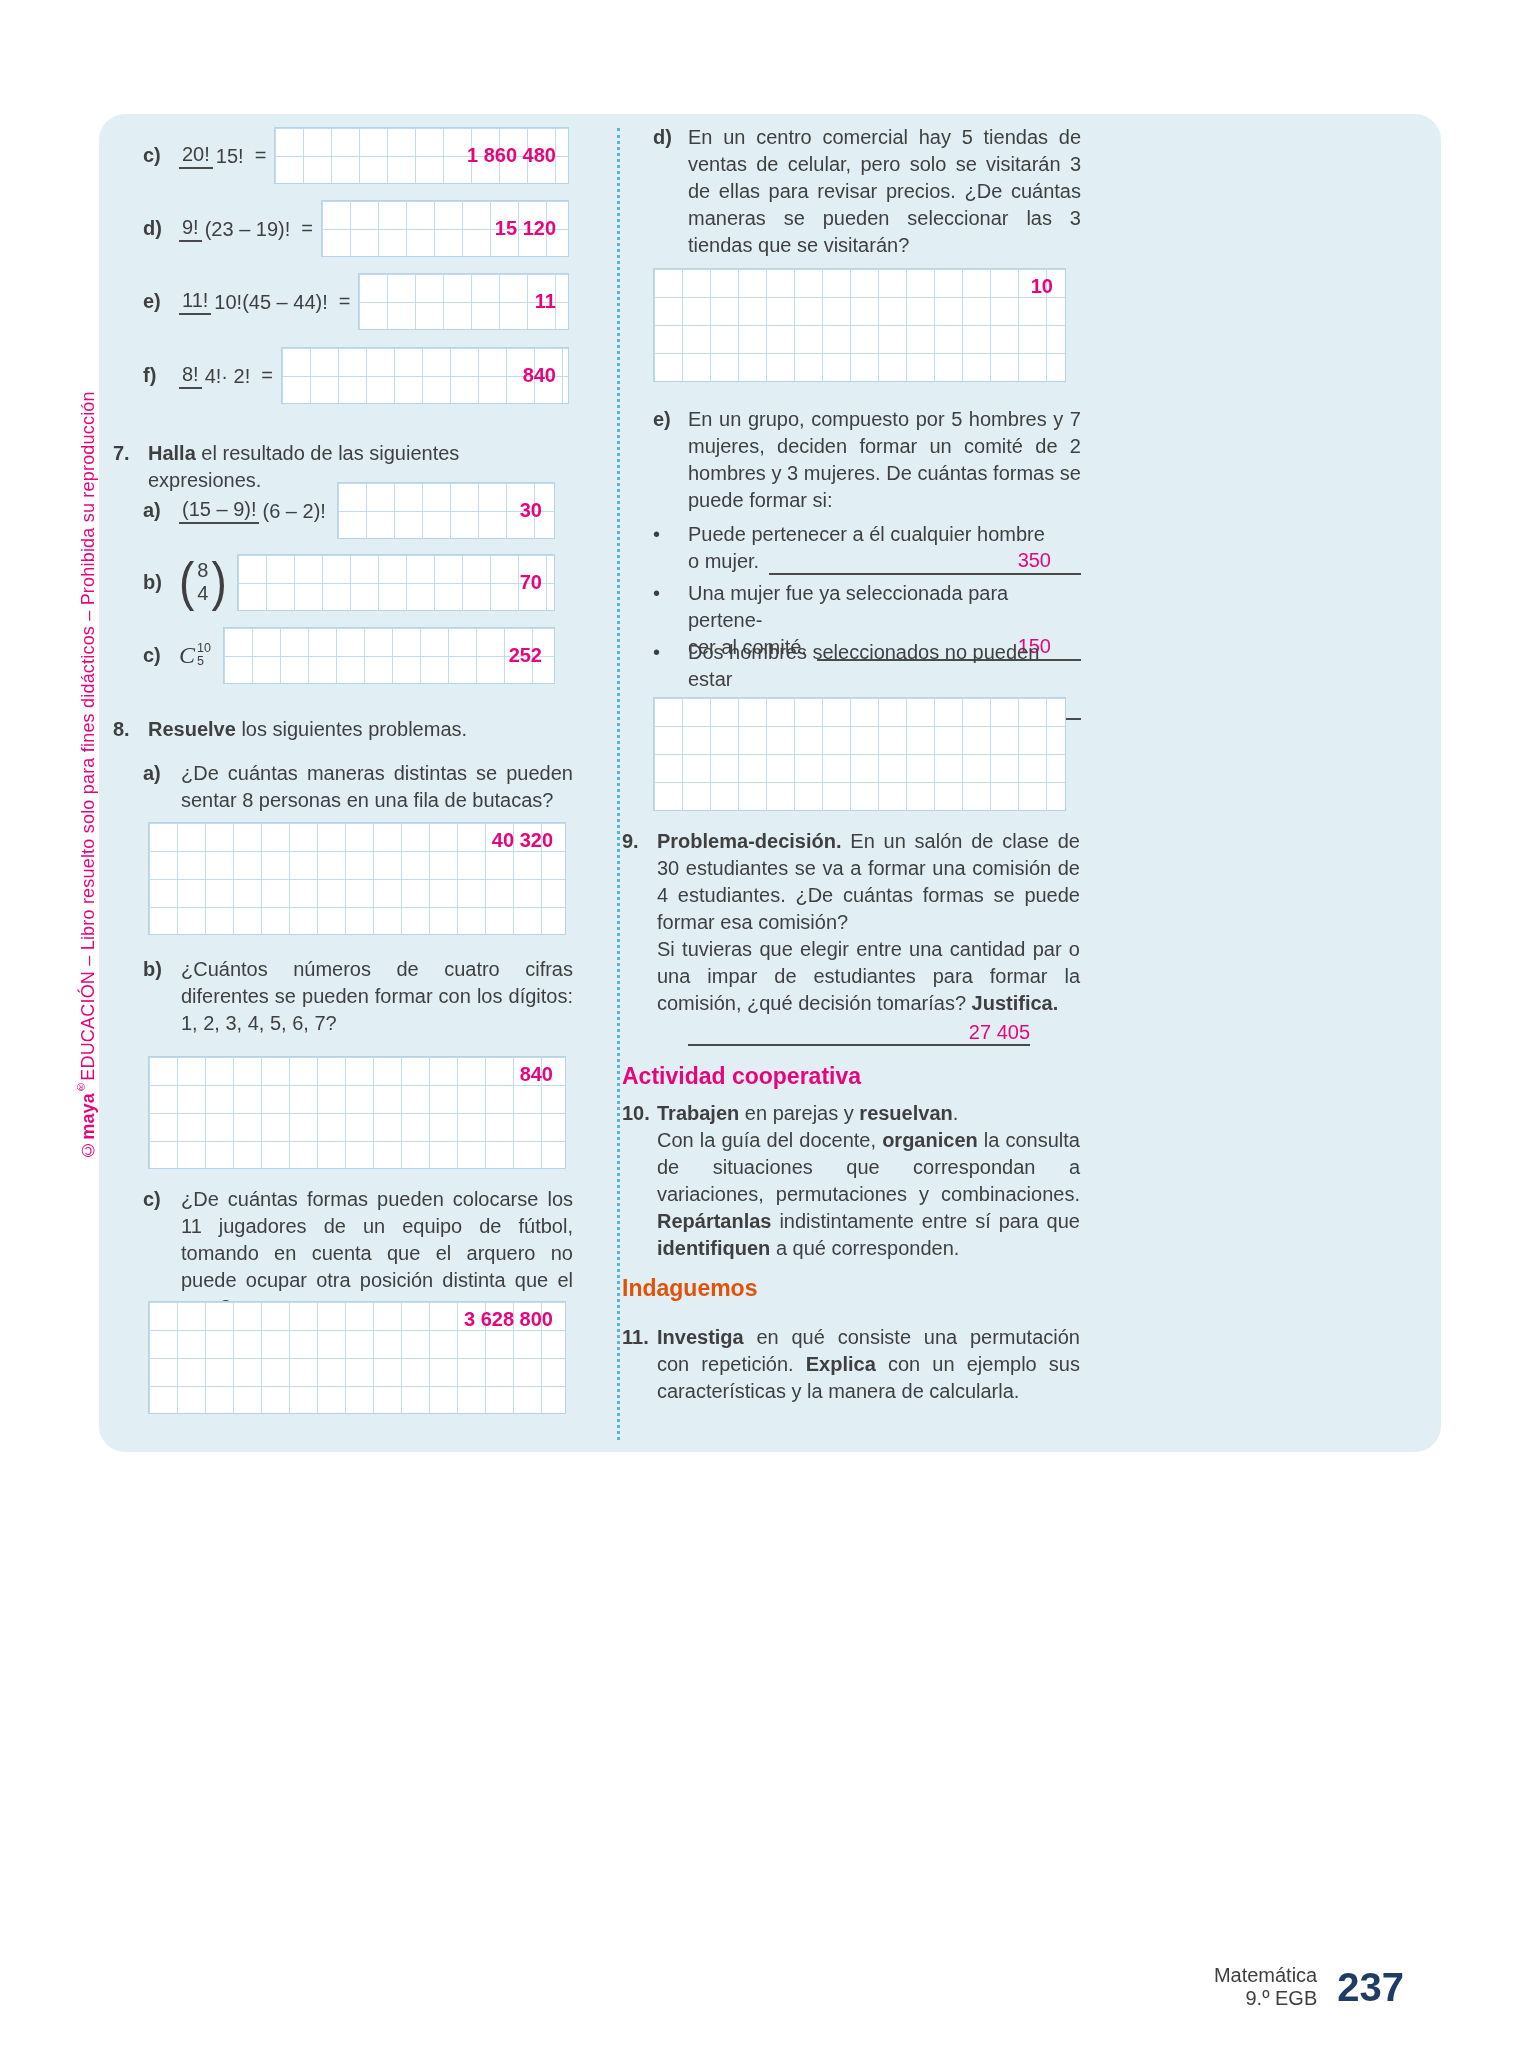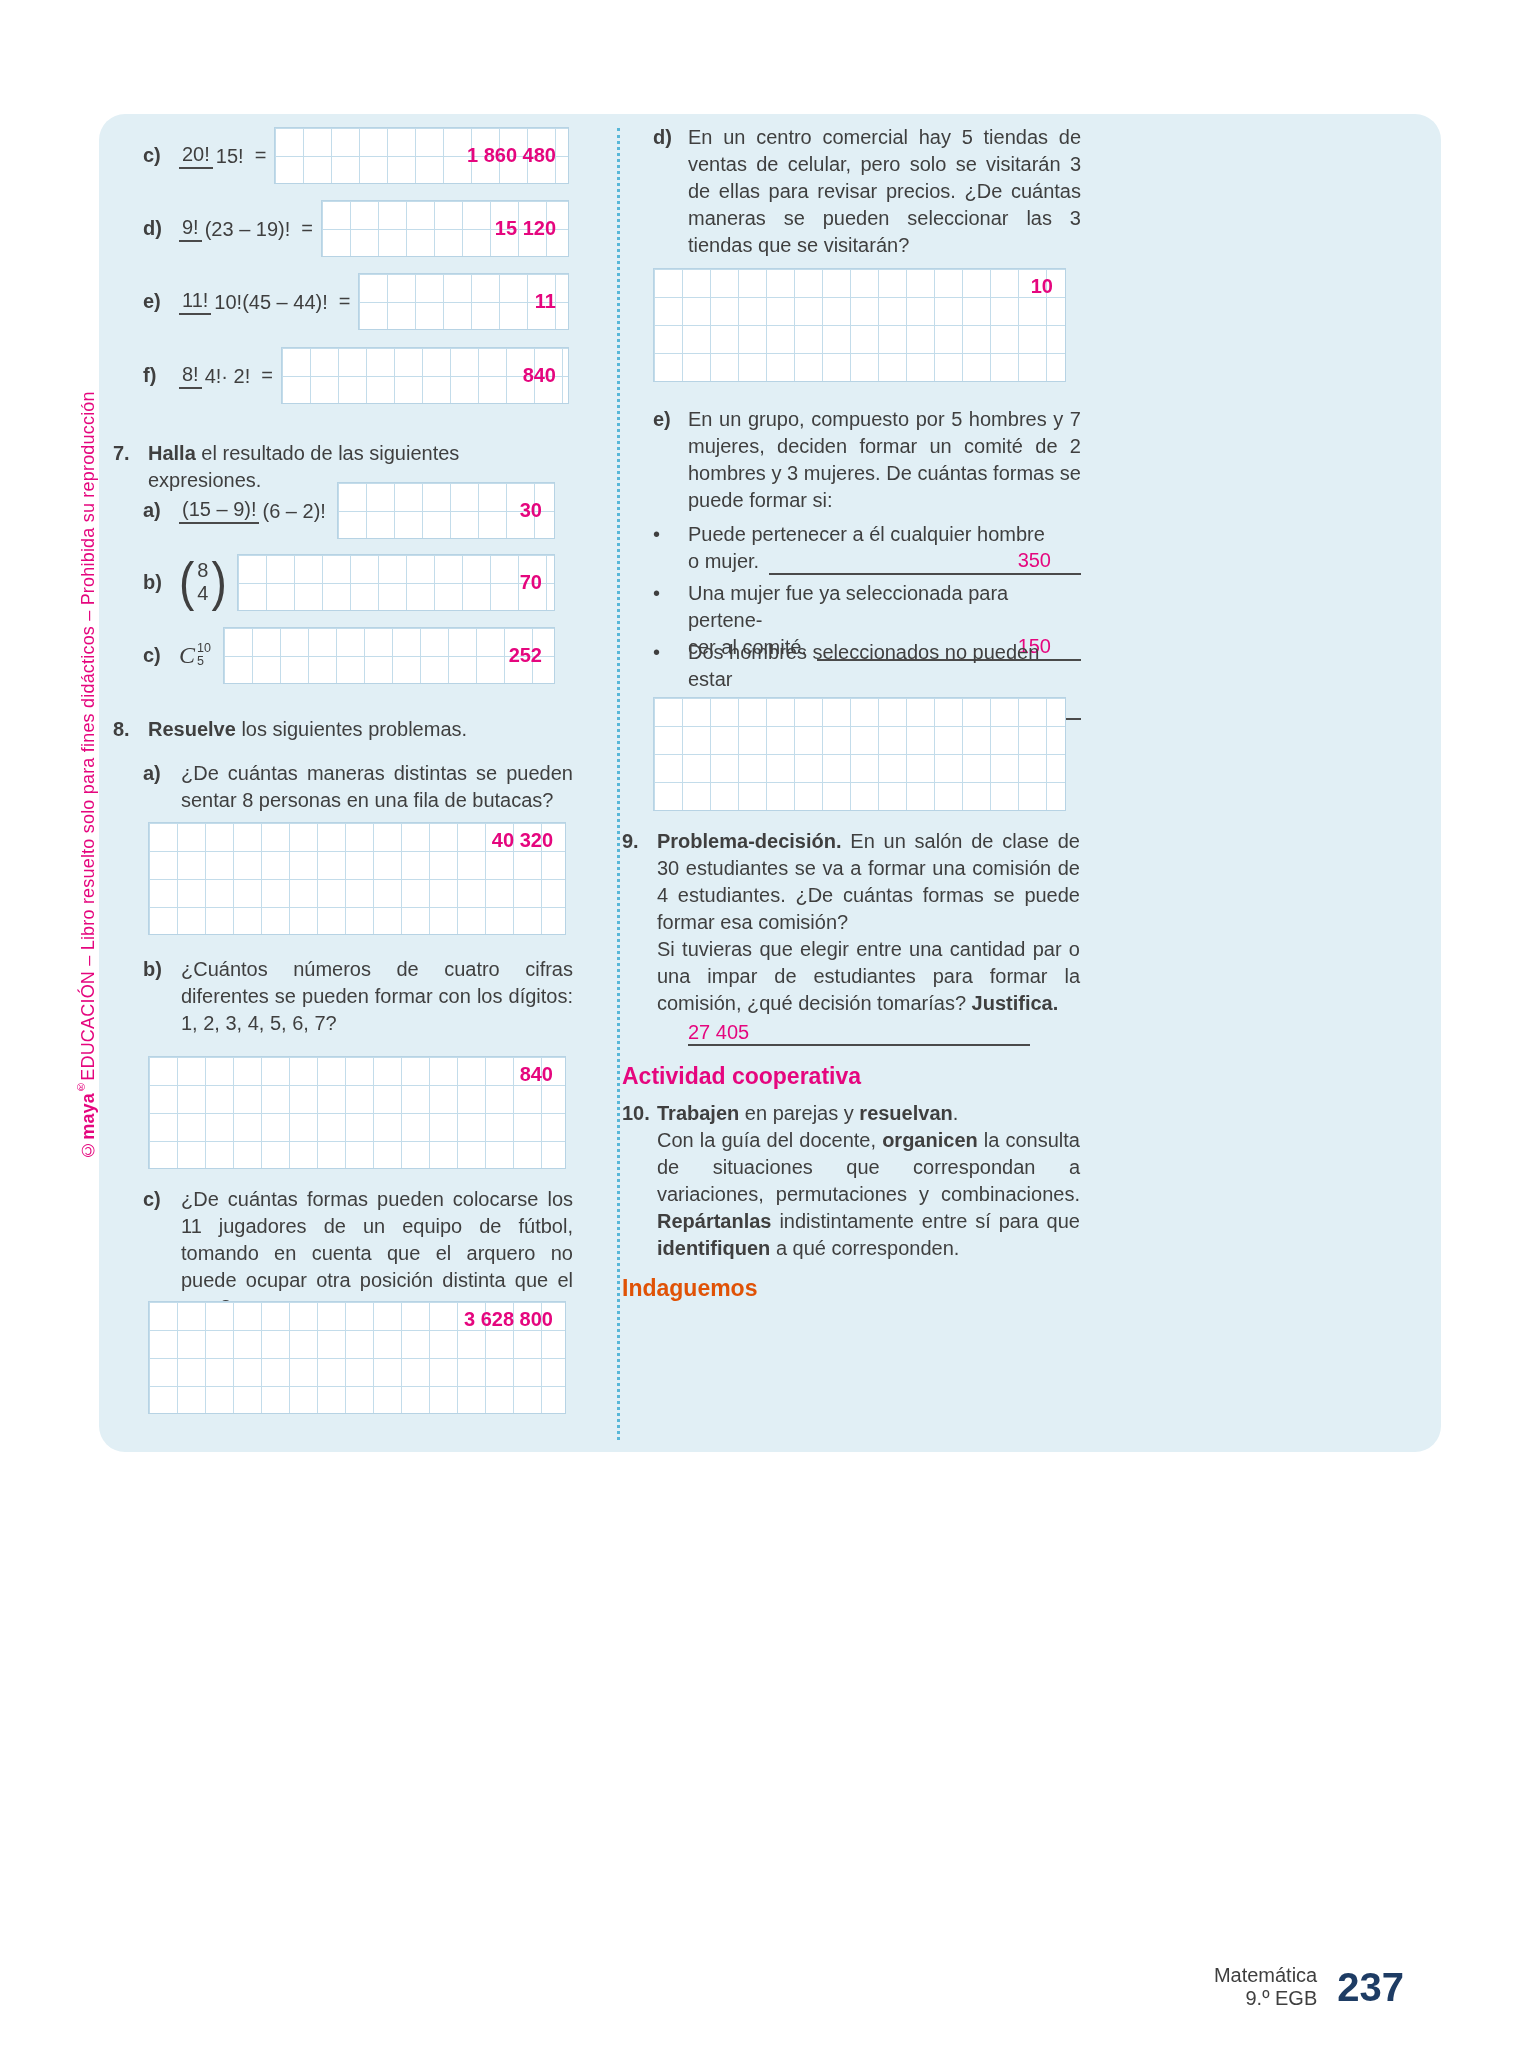--- a/index.html
+++ b/index.html
@@ -62,21 +62,21 @@
 
   .numbered-item { position:absolute; display:flex; }
   .ibody { flex:1; }
   .ibody p { margin:0; text-align:justify; }
 
   .bullet { position:absolute; display:flex; }
   .bmark { width:35px; flex:none; }
   .bbody { flex:1; }
   .bline2 { display:flex; align-items:flex-end; }
   .ansline { flex:1; margin-left:10px; border-bottom:2px solid #4a4a4a; color:#e5067e; text-align:right; padding-right:30px; line-height:25px; }
-  .ansline9 { position:absolute; border-bottom:2px solid #4a4a4a; color:#e5067e; text-align:left; font-size:20px; line-height:24px; height:26px; }
+  .ansline9 { position:absolute; border-bottom:2px solid #4a4a4a; color:#e5067e; text-align:right; font-size:20px; line-height:24px; height:26px; }
 
   .section-heading { position:absolute; font-weight:bold; font-size:23px; line-height:26px; }
   .magenta { color:#e5067e; }
   .orange { color:#e05206; }
 
   .footer { position:absolute; right:132px; top:1964px; display:flex; align-items:center; gap:20px; }
   .fmeta { text-align:right; font-size:20px; line-height:23px; color:#3f3f3f; }
   .fpage { font-size:40px; font-weight:bold; color:#1e3c64; line-height:42px; }
 </style>
 </head>
@@ -273,20 +273,26 @@
   <div class="numbered-item" style="left:622px; top:1100px; width:458px;">
     <span class="itemnum">10.</span>
     <div class="ibody">
       <p><b>Trabajen</b><span> en parejas y </span><b>resuelvan</b><span>.</span></p>
       <p><span>Con la guía del docente, </span><b>organicen</b><span> la consulta de situaciones que correspondan a variaciones, permutaciones y combinaciones. </span><b>Repártanlas</b><span> indistintamente entre sí para que </span><b>identifiquen</b><span> a qué corresponden.</span></p>
     </div>
   </div>
 
   <div class="section-heading orange" style="left:622px; top:1275px;">Indaguemos</div>
 
+  <div class="numbered-item" style="left:622px; top:1324px; width:458px;">
+    <span class="itemnum">11.</span>
+    <div class="ibody">
+      <p><b>Investiga</b><span> en qué consiste una permutación con repetición. </span><b>Explica</b><span> con un ejemplo sus características y la manera de calcularla.</span></p>
+    </div>
+  </div>
 
   <div class="footer">
     <div class="fmeta">
       <div>Matemática</div>
       <div>9.º EGB</div>
     </div>
     <div class="fpage">237</div>
   </div>
 
 </div>

